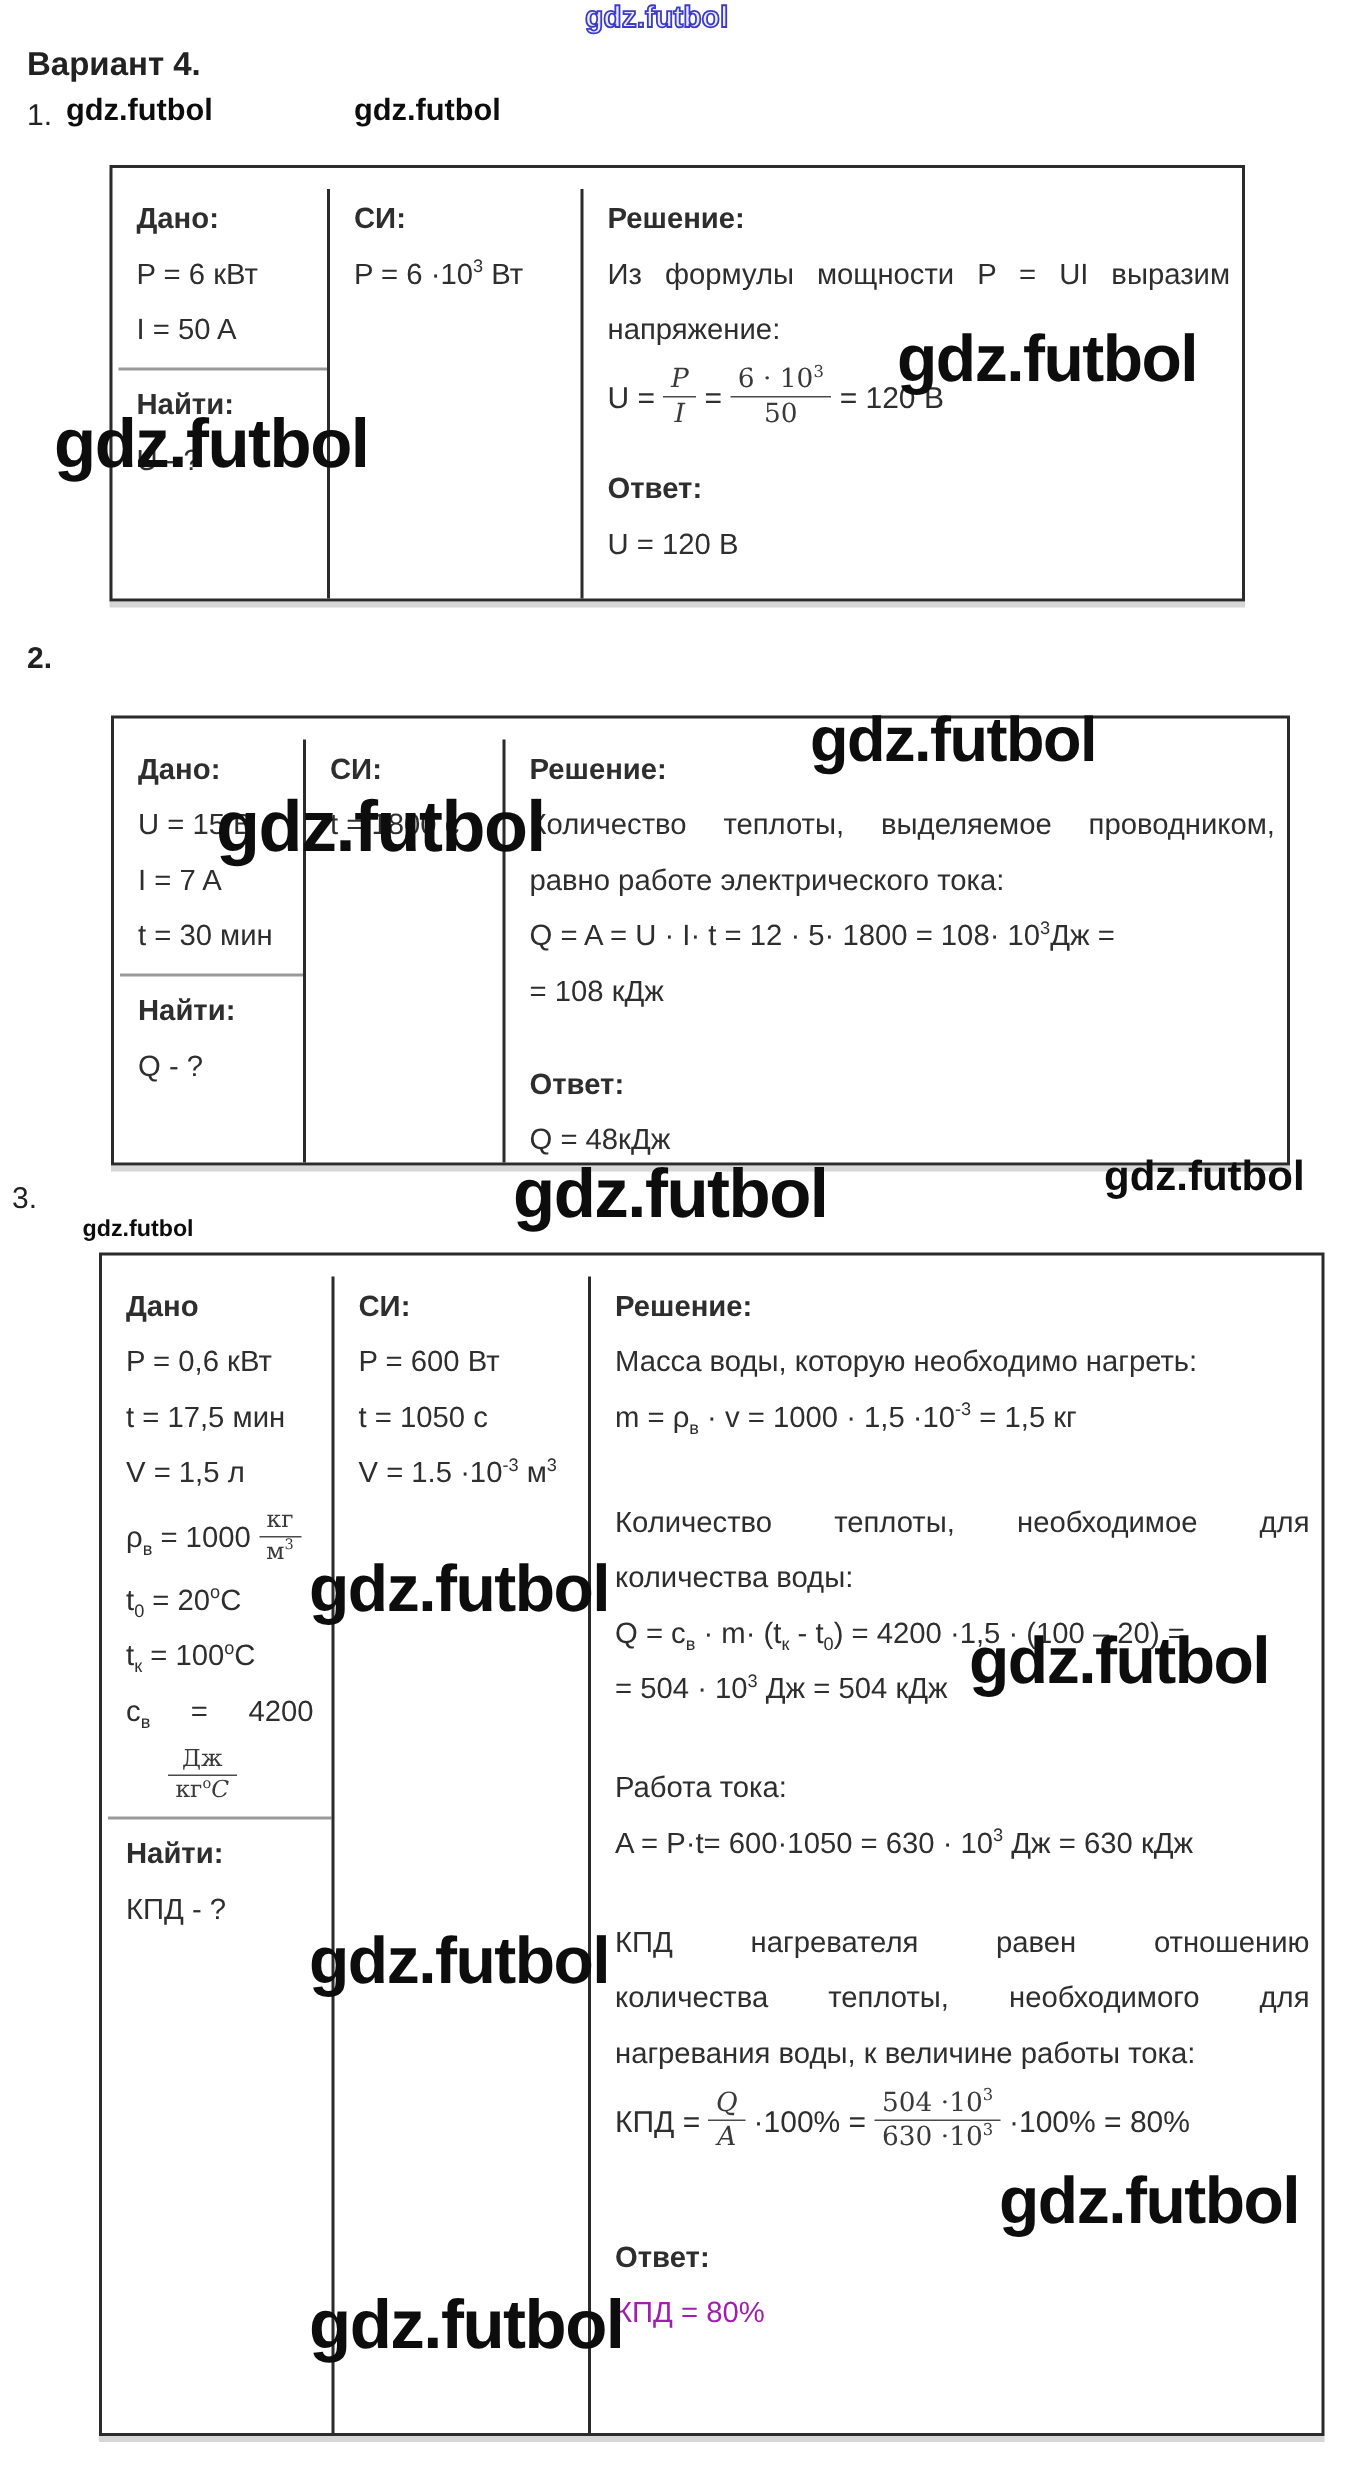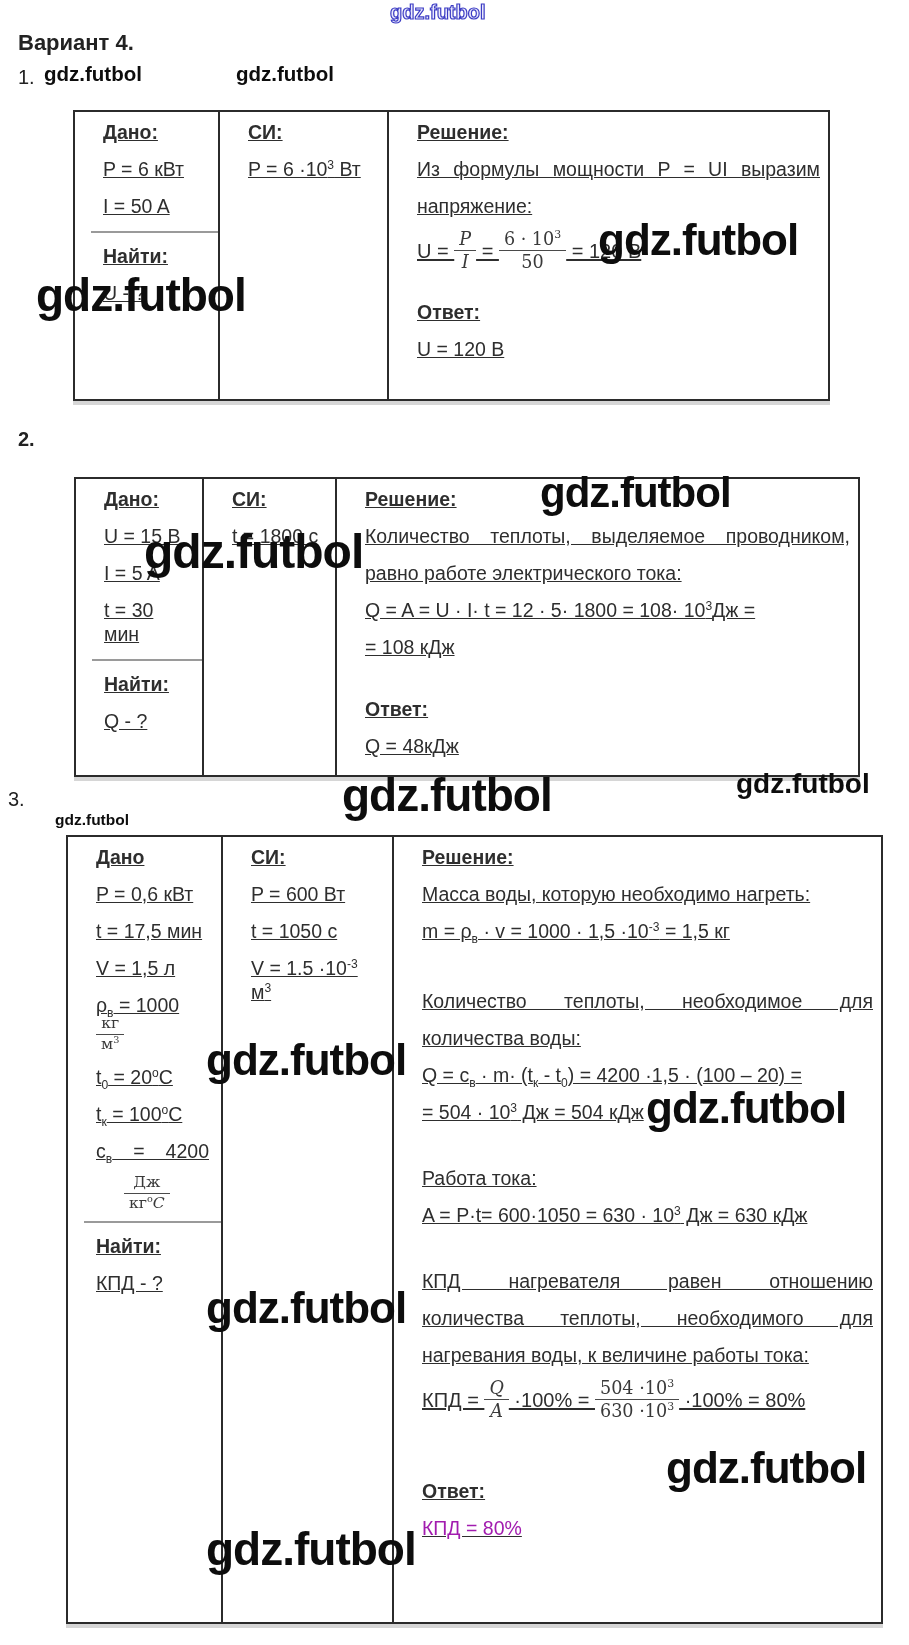--- a/index.html
+++ b/index.html
@@ -4,21 +4,21 @@
 <style>
   html,body{margin:0;padding:0;background:#fff;}
   .page{position:relative;width:909px;height:1645px;background:#ffffff;overflow:hidden;
         font-family:"Liberation Sans",sans-serif;color:#2e2e2e;}
   .h1{position:absolute;left:18px;top:30px;font-size:22px;font-weight:700;color:#222;}
   .secnum{position:absolute;font-size:20px;color:#222;}
   .wm{position:absolute;font-weight:600;color:#0d0d0d;letter-spacing:-1px;white-space:nowrap;line-height:1;}
   .wm.blue{color:#e9e9fb;-webkit-text-stroke:1.2px #3b3bc4;text-stroke:1.2px #3b3bc4;
            font-weight:700;font-size:20px;letter-spacing:0;}
   .tbl{position:absolute;border:2px solid #2b2b2b;box-sizing:border-box;box-shadow:0 4px 0 #d6d6d6;}
-  .col{position:absolute;top:0;bottom:0;box-sizing:border-box;padding:8px 12px 8px 28px;text-decoration:underline;}
+  .col{position:absolute;top:14px;bottom:0;box-sizing:border-box;padding:8px 12px 8px 16px;}
   .col.bl{border-left:2px solid #2b2b2b;}
   .ln{font-size:19.5px;line-height:24px;margin-bottom:13px;min-height:24px;}
   .bold{font-weight:700;}
   .just{text-align:justify;text-align-last:justify;}
   .hdiv{border-top:2px solid #9a9a9a;margin:2px -12px 11px -12px;height:0;}
   .formula{font-size:20px;line-height:26px;margin:4px 0 10px;}
   .fr{display:inline-block;text-align:center;vertical-align:middle;position:relative;top:-2px;
       font-family:"DejaVu Serif",serif;font-size:0.88em;line-height:1.15;color:#3a3a3a;}
   .fr .nu{display:block;border-bottom:1.5px solid #4a4a4a;padding:0 5px 1px;}
   .fr .de{display:block;padding:1px 5px 0;}
@@ -69,21 +69,21 @@
 
   <div class="wm" style="left:598px;top:218px;font-size:44px">gdz.futbol</div>
   <div class="wm" style="left:36px;top:272px;font-size:46px">gdz.futbol</div>
 
   <div class="secnum" style="left:18px;top:428px;font-weight:700">2.</div>
 
   <div class="tbl" style="left:74px;top:477px;width:786px;height:300px">
     <div class="col" style="left:0;width:126px">
       <div class="ln bold">Дано:</div>
       <div class="ln">U = 15 В</div>
-      <div class="ln">I = 5 A</div>
+      <div class="ln">I = 7 A</div>
       <div class="ln">t = 30 мин</div>
       <div class="hdiv"></div>
       <div class="ln bold">Найти:</div>
       <div class="ln">Q - ?</div>
     </div>
     <div class="col bl" style="left:126px;width:133px">
       <div class="ln bold">СИ:</div>
       <div class="ln">t = 1800 с</div>
     </div>
     <div class="col bl" style="left:259px;width:527px">

